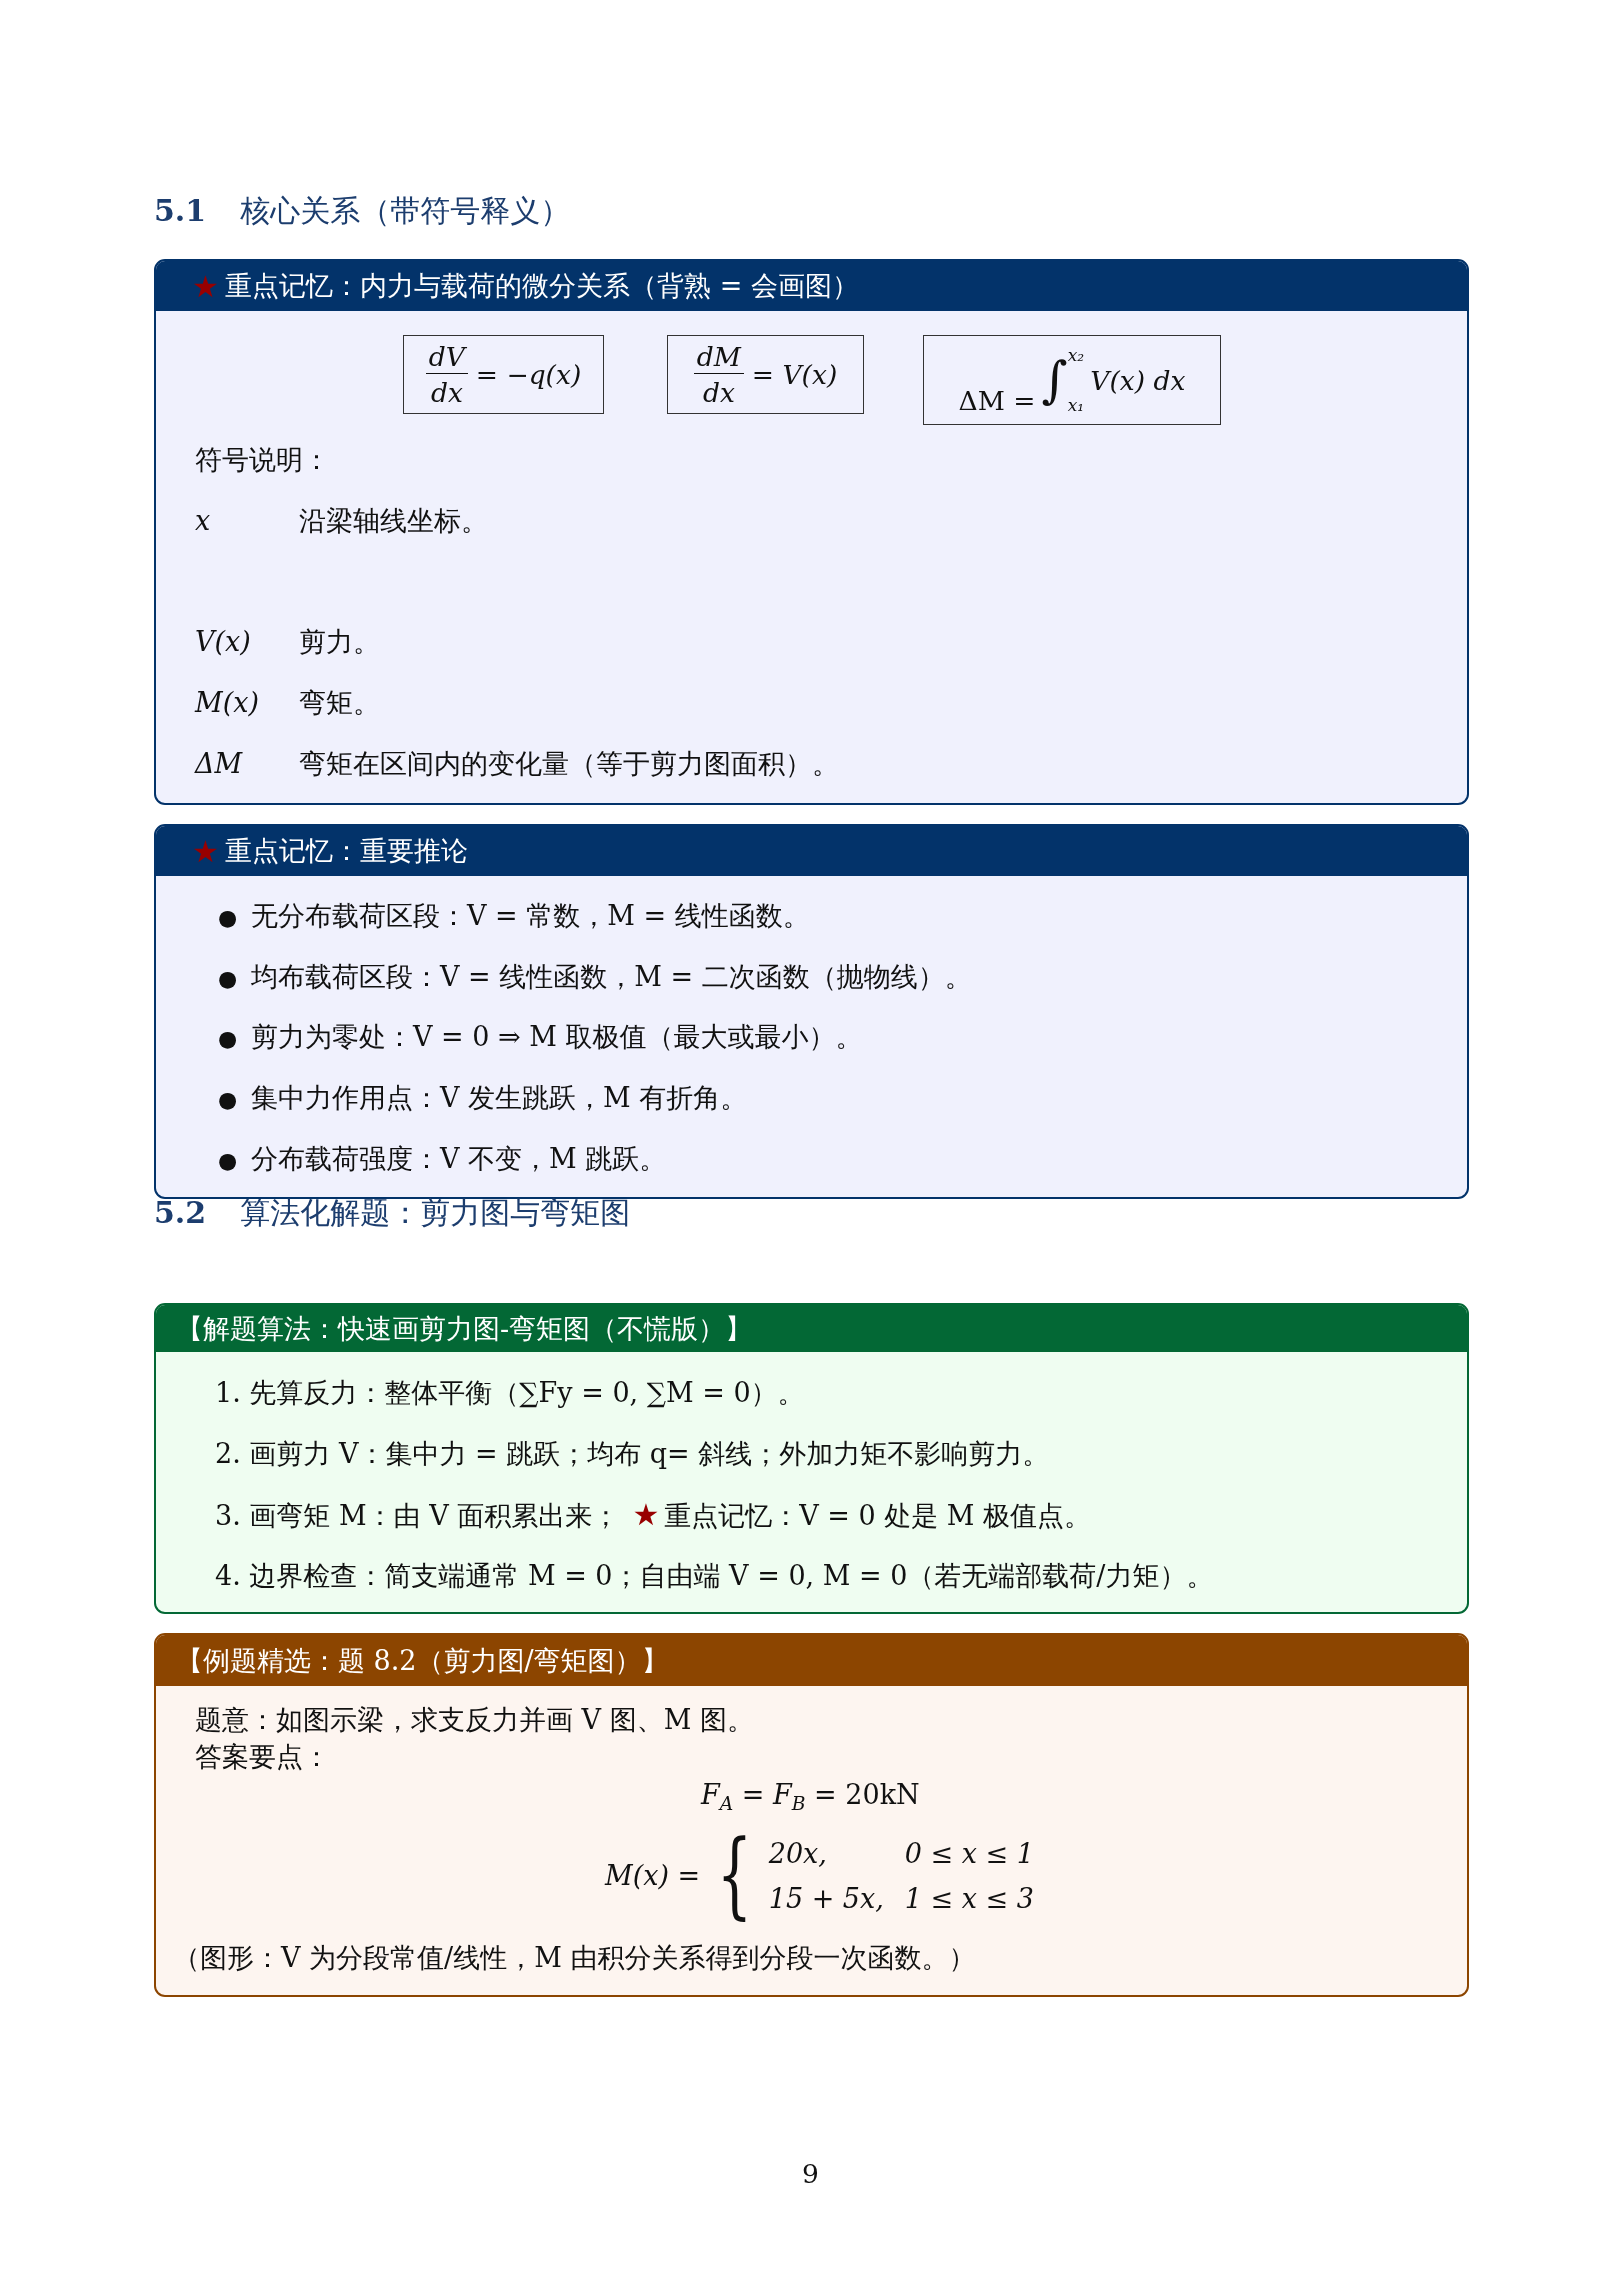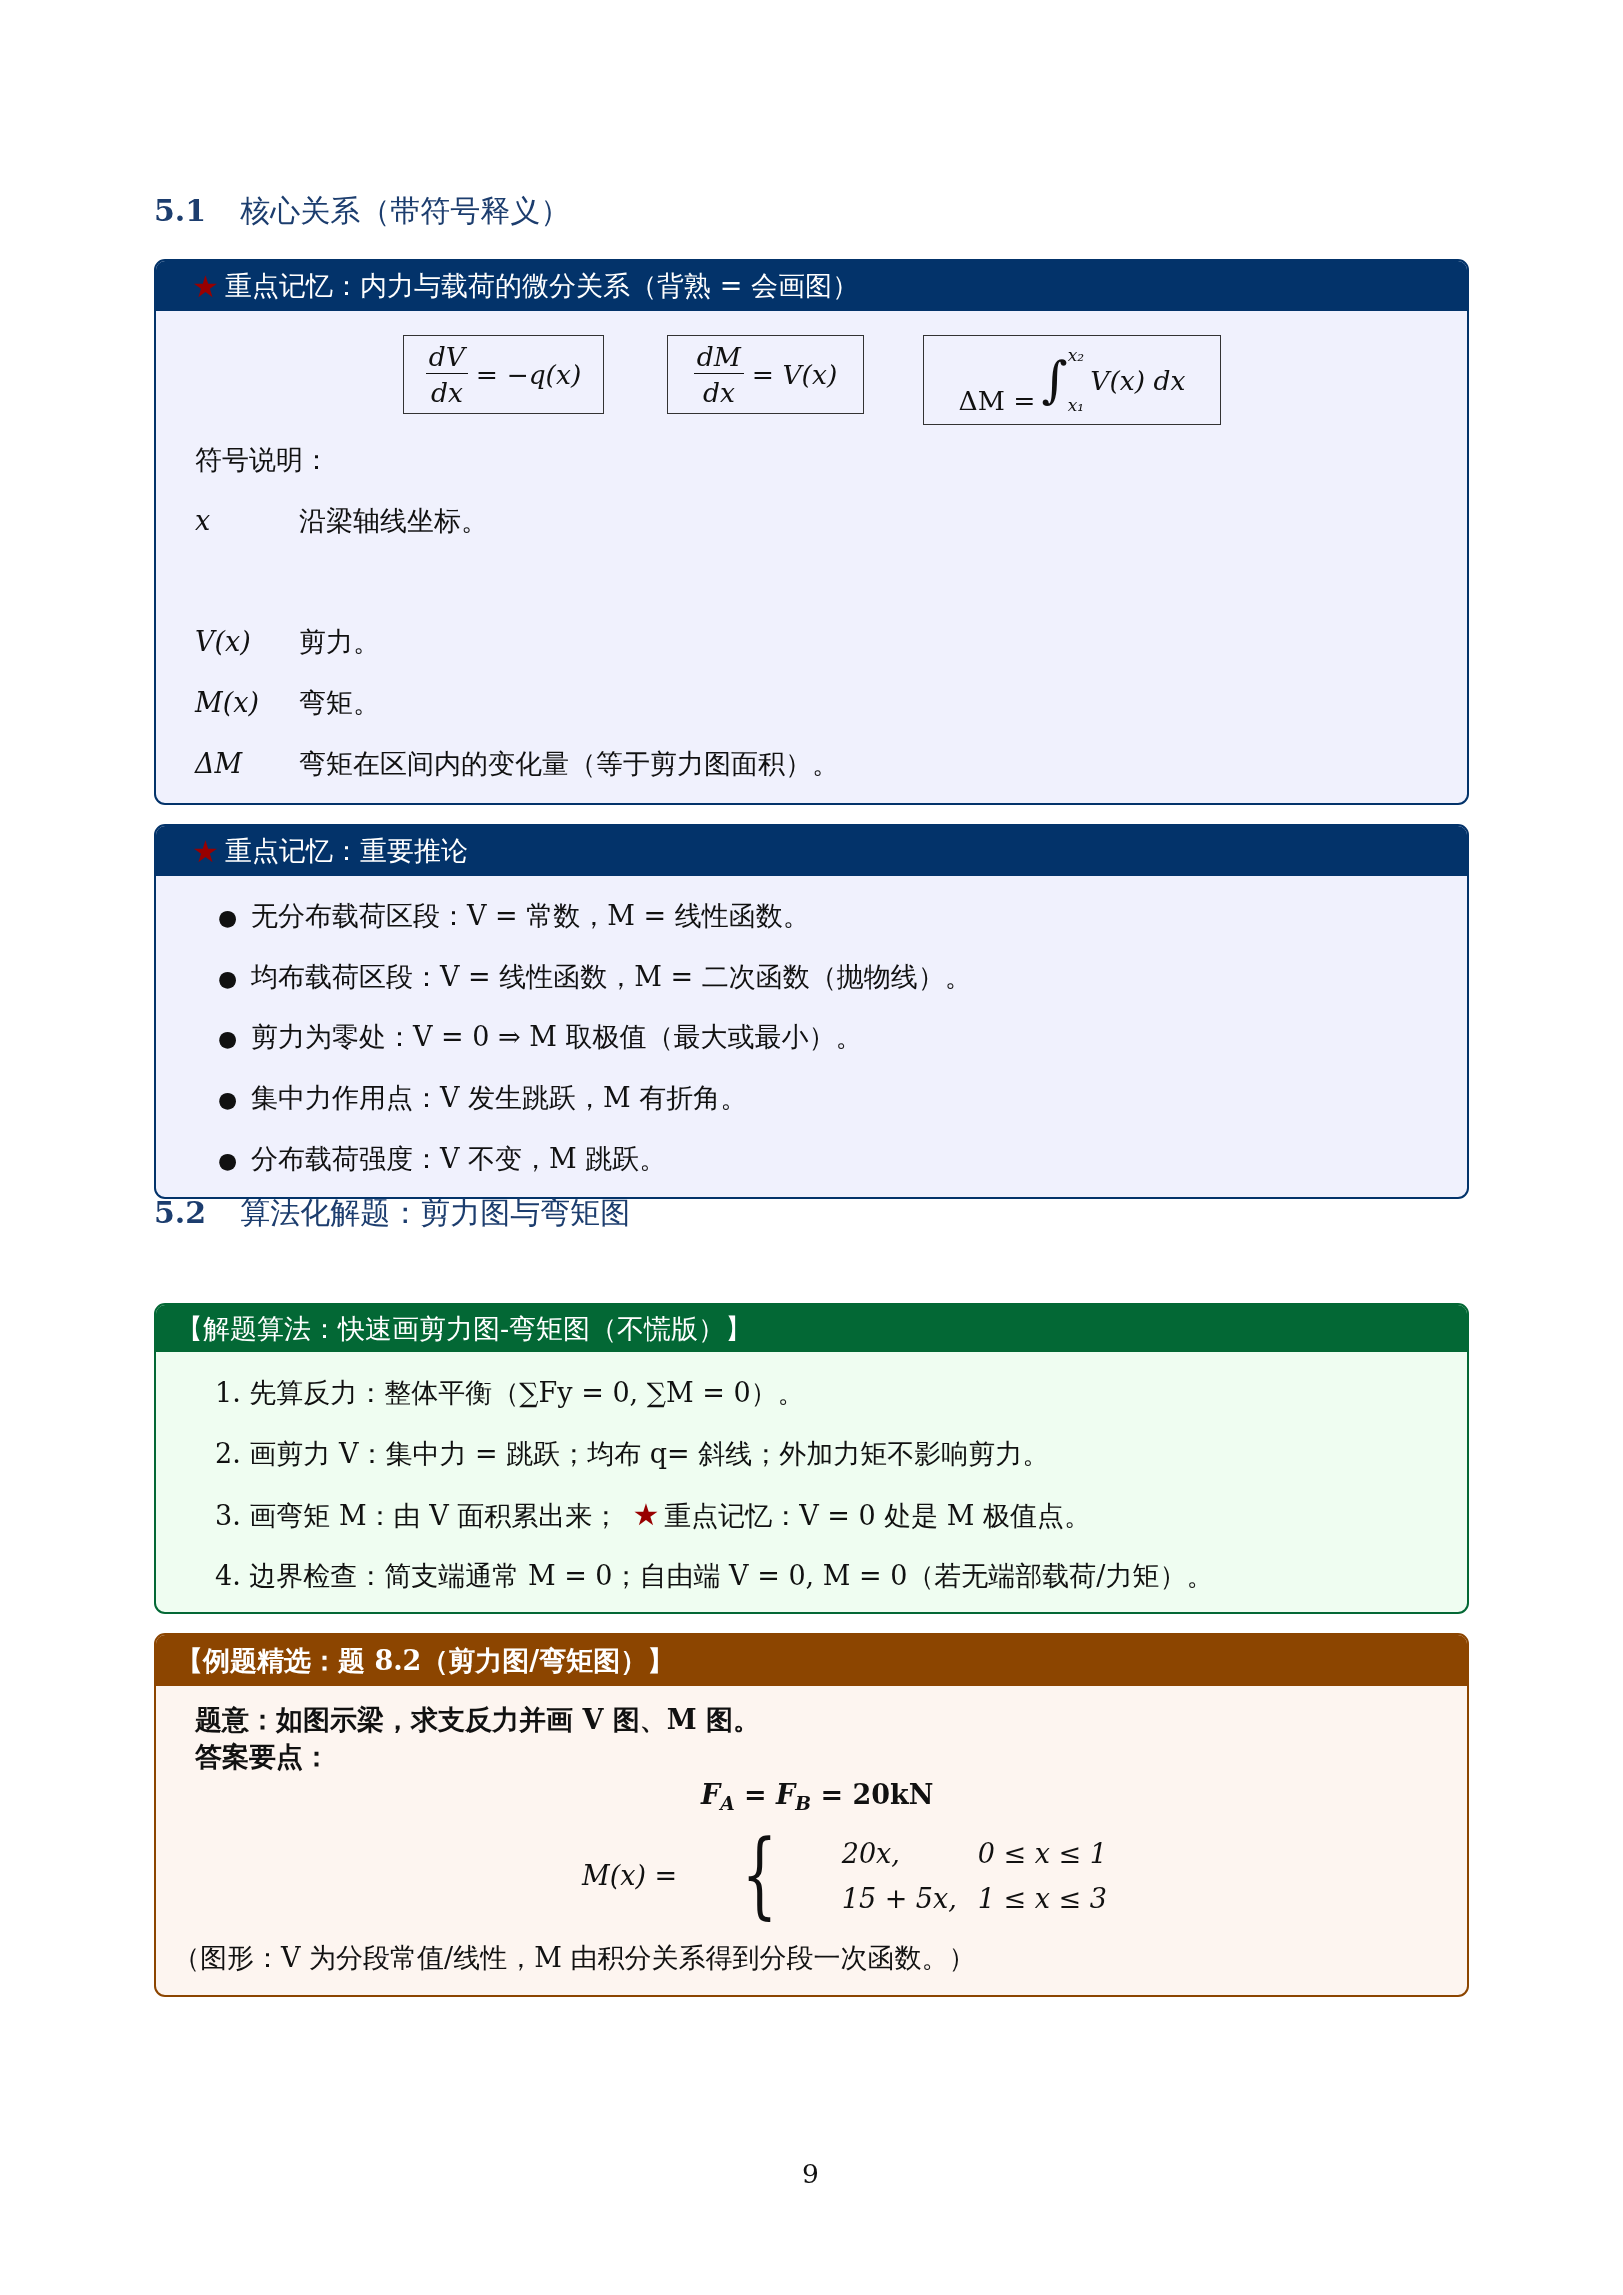--- a/index.html
+++ b/index.html
@@ -6,21 +6,21 @@
   body { width:1623px; height:2295px; position:relative; font-family:"DejaVu Serif","Liberation Serif",serif; color:#111; }
   .sec-title { position:absolute; left:154px; font-size:30px; color:#1c3d6e; display:flex; align-items:baseline; }
   .sec-num { font-weight:bold; font-family:"DejaVu Serif",serif; margin-right:34px; }
   .box { position:absolute; left:154px; width:1315px; border-radius:11px; overflow:hidden; box-sizing:border-box; }
   .box-head { height:50px; display:flex; align-items:center; padding-left:36px; color:#fff; font-size:27px; box-sizing:border-box; }
   .box-body { position:relative; box-sizing:border-box; }
   .blue { border:2.3px solid #03336a; background:#f0f1fd; }
   .blue .box-head { background:#03336a; }
   .green { border:2.3px solid #036835; background:#effdf1; }
   .green .box-head { background:#036835; padding-left:20px; }
-  .brown { border:2.3px solid #8c4500; background:#fdf5f0;font-weight:bold; }
+  .brown { border:2.3px solid #8c4500; background:#fdf5f0; }
   .brown .box-head { background:#8c4500; padding-left:20px; }
   .star { color:#980000; font-size:30px; margin-right:6.2px; }
   .m { font-family:"DejaVu Serif","Liberation Serif",serif; font-style:italic; }
   .fbox { position:absolute; border:1.6px solid #333; display:flex; align-items:center; justify-content:center; font-size:26.5px; box-sizing:border-box; }
   .frac { display:inline-flex; flex-direction:column; align-items:center; margin-right:7.8px; }
   .frac .num { border-bottom:1.6px solid #111; padding:0 3.1px 1.6px; }
   .frac .den { padding-top:3.1px; }
   .row { position:absolute; left:39px; font-size:27px; display:flex; align-items:baseline; }
   .row .sym { width:104px; font-style:italic; }
   .bul { position:absolute; left:62px; font-size:27px; display:flex; align-items:baseline; }
@@ -154,21 +154,21 @@
     <div class="txt m" style="left:545px; top:93px;">
       <span>F</span><sub style="font-size:18.7px;">A</sub>
       <span style="font-style:normal;">=</span>
       <span>F</span><sub style="font-size:18.7px;">B</sub>
       <span style="font-style:normal;">=</span>
       <span style="font-style:normal;">20kN</span>
     </div>
   </div>
 </div>
 
-<div class="brace-wrap" style="top:1829px; left:582px;gap:48px;">
+<div class="brace-wrap" style="top:1829px; left:605px;">
   <span class="m">M(x) =</span>
   <span class="brace">{</span>
   <div class="cases">
     <div class="case">
         <span class="e m">20x,</span>
         <span class="m">0 ≤ x ≤ 1</span>
       </div>
     <div class="case">
         <span class="e m">15 + 5x,</span>
         <span class="m">1 ≤ x ≤ 3</span>

